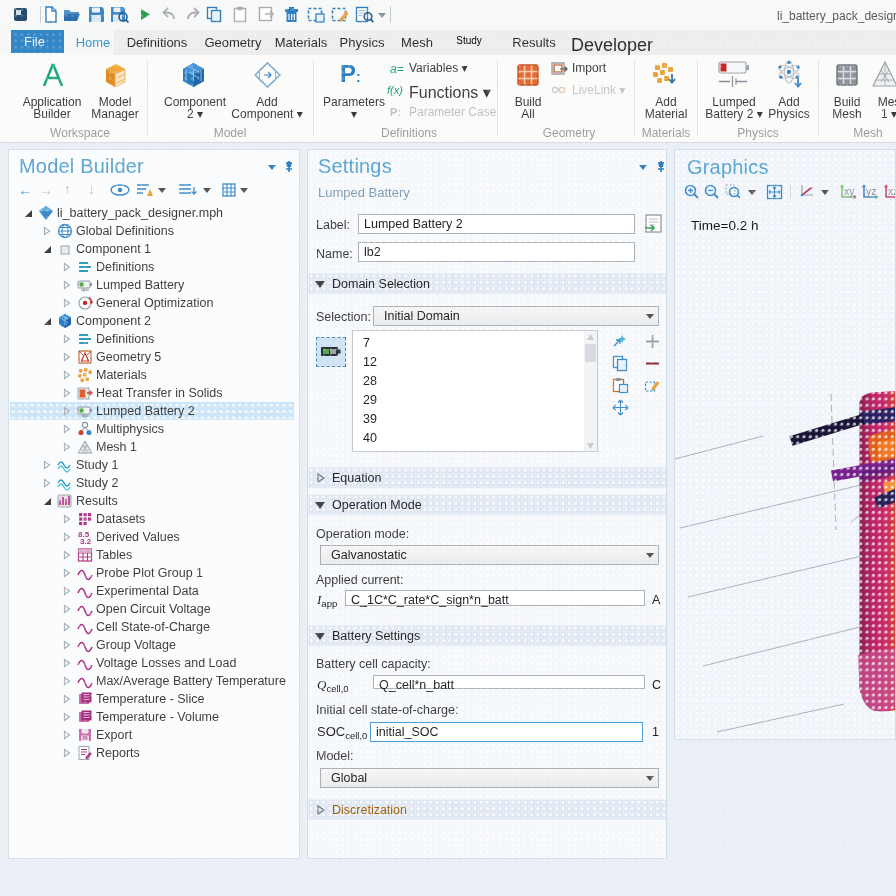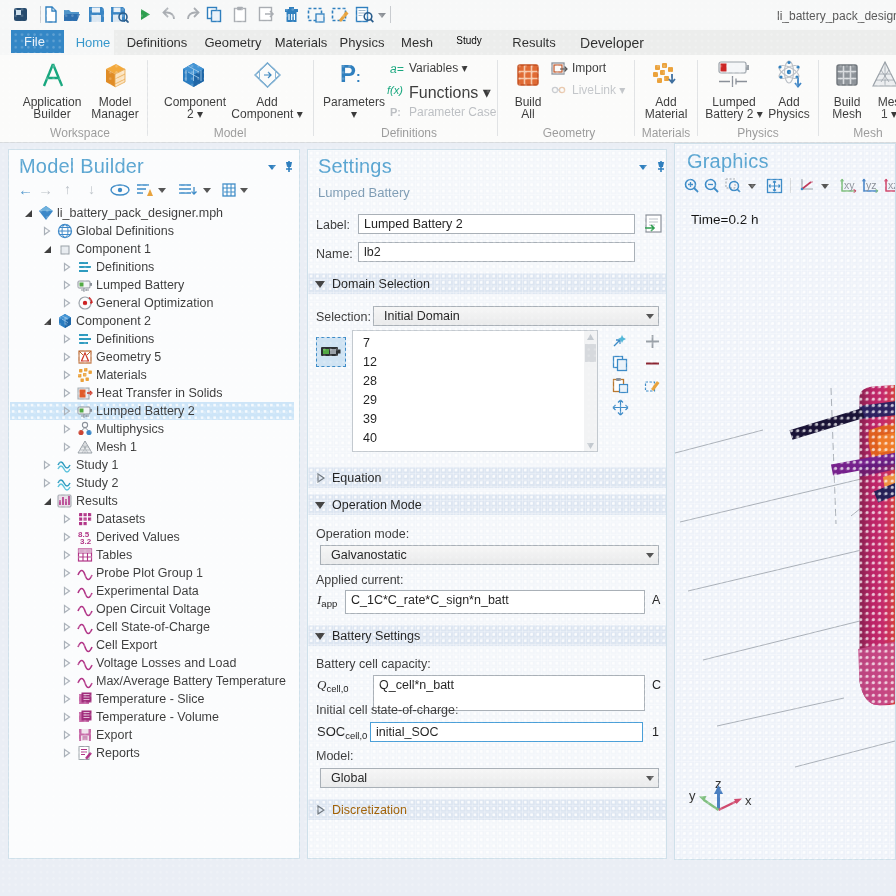--- a/index.html
+++ b/index.html
@@ -107,21 +107,21 @@
 <div class="abs" style="left:11px;top:30px;width:53px;height:23px;background-color:#3487c6"></div>
 <div class="txt" style="left:24px;top:34px;font-size:13px;color:#eaf2fa">File</div>
 <div class="txt" style="left:93px;top:35px;transform:translateX(-50%);font-size:13px;color:#3496cb">Home</div>
 <div class="txt" style="left:157px;top:35px;transform:translateX(-50%);font-size:13px;color:#2d2d2d">Definitions</div>
 <div class="txt" style="left:233px;top:35px;transform:translateX(-50%);font-size:13px;color:#2d2d2d">Geometry</div>
 <div class="txt" style="left:301px;top:35px;transform:translateX(-50%);font-size:13px;color:#2d2d2d">Materials</div>
 <div class="txt" style="left:362px;top:35px;transform:translateX(-50%);font-size:13px;color:#2d2d2d">Physics</div>
 <div class="txt" style="left:417px;top:35px;transform:translateX(-50%);font-size:13px;color:#2d2d2d">Mesh</div>
 <div class="txt" style="left:469px;top:35px;transform:translateX(-50%);font-size:10px;color:#000000">Study</div>
 <div class="txt" style="left:534px;top:35px;transform:translateX(-50%);font-size:13px;color:#2d2d2d">Results</div>
-<div class="txt" style="left:612px;top:35px;transform:translateX(-50%);font-size:14px;color:#2d2d2d">Developer</div>
+<div class="txt" style="left:612px;top:35px;transform:translateX(-50%);font-size:18px;color:#2d2d2d">Developer</div>
 <div class="abs" style="left:0;top:55px;width:896px;height:88px;background:#fbfbfa;border-bottom:1px solid #d7dadd;box-sizing:border-box"></div>
 <div class="sep" style="left:147px;top:60px;height:76px"></div>
 <div class="sep" style="left:313px;top:60px;height:76px"></div>
 <div class="sep" style="left:497px;top:60px;height:76px"></div>
 <div class="sep" style="left:634px;top:60px;height:76px"></div>
 <div class="sep" style="left:697px;top:60px;height:76px"></div>
 <div class="sep" style="left:818px;top:60px;height:76px"></div>
 <div class="glab" style="left:20px;top:126px;width:120px">Workspace</div>
 <div class="glab" style="left:170px;top:126px;width:120px">Model</div>
 <div class="glab" style="left:349px;top:126px;width:120px">Definitions</div>
@@ -518,21 +518,21 @@
     </svg>
 <div class="txt" style="left:86px;top:2px">Cell State-of-Charge</div>
 </div>
 <div class="trow" style="top:636px">
 <svg class="abs" style="left:53px;top:4px" width="8" height="10">
       <path d="M1.5 1.5l5 3.5-5 3.5z" fill="none" stroke="#aab1b9" stroke-width="1.2"></path>
     </svg>
 <svg class="abs" style="left:67px;top:1px" width="16" height="16" viewBox="0 0 16 16">
       <path d="M1 10c2.5-6 5-6 7 0s4.5 6 7 0" fill="none" stroke="#b13487" stroke-width="1.6"></path>
     </svg>
-<div class="txt" style="left:86px;top:2px">Cell Export</div>
+<div class="txt" style="left:86px;top:2px">Group Voltage</div>
 </div>
 <div class="trow" style="top:654px">
 <svg class="abs" style="left:53px;top:4px" width="8" height="10">
       <path d="M1.5 1.5l5 3.5-5 3.5z" fill="none" stroke="#aab1b9" stroke-width="1.2"></path>
     </svg>
 <svg class="abs" style="left:67px;top:1px" width="16" height="16" viewBox="0 0 16 16">
       <path d="M1 10c2.5-6 5-6 7 0s4.5 6 7 0" fill="none" stroke="#b13487" stroke-width="1.6"></path>
     </svg>
 <div class="txt" style="left:86px;top:2px">Voltage Losses and Load</div>
 </div>
@@ -671,44 +671,44 @@
 <div class="abs waffle" style="left:308px;top:494px;width:358px;height:21px;background-color:#dce5f1"></div>
 <svg class="abs" style="left:315px;top:501px" width="10" height="9">
     <path d="M0 1h10l-5 7z" fill="#444"></path>
   </svg>
 <div class="txt" style="left:332px;top:498px;font-size:12.5px;color:#222">Operation Mode</div>
 <div class="lbl" style="left:316px;top:527px">Operation mode:</div>
 <div class="combo" style="left:320px;top:545px;width:339px;height:20px">Galvanostatic</div>
 <div class="cdown" style="left:646px;top:553px"></div>
 <div class="lbl" style="left:316px;top:573px">Applied current:</div>
 <div class="txt" style="left:317px;top:592px;font-size:13px;color:#222"><i style="font-family:'Liberation Serif',serif">I</i><span style="font-size:9.5px;vertical-align:-3px">app</span></div>
-<div class="inp" style="left:345px;top:590px;width:300px;height:24px">C_1C*C_rate*C_sign*n_batt</div>
+<div class="inp" style="left:345px;top:590px;width:300px;height:16px">C_1C*C_rate*C_sign*n_batt</div>
 <div class="txt" style="left:652px;top:593px;font-size:12.5px;color:#222">A</div>
 <div class="abs waffle" style="left:308px;top:625px;width:358px;height:21px;background-color:#dce5f1"></div>
 <svg class="abs" style="left:315px;top:632px" width="10" height="9">
     <path d="M0 1h10l-5 7z" fill="#444"></path>
   </svg>
 <div class="txt" style="left:332px;top:629px;font-size:12.5px;color:#222">Battery Settings</div>
 <div class="lbl" style="left:316px;top:657px">Battery cell capacity:</div>
 <div class="txt" style="left:317px;top:677px;font-size:13px;color:#222"><i style="font-family:'Liberation Serif',serif">Q</i><span style="font-size:9.5px;vertical-align:-3px">cell,0</span></div>
-<div class="inp" style="left:373px;top:675px;width:272px;height:36px">Q_cell*n_batt</div>
+<div class="inp" style="left:373px;top:675px;width:272px;height:14px">Q_cell*n_batt</div>
 <div class="txt" style="left:652px;top:678px;font-size:12.5px;color:#222">C</div>
 <div class="lbl" style="left:316px;top:703px">Initial cell state-of-charge:</div>
 <div class="txt" style="left:317px;top:724px;font-size:13px;color:#222">SOC<span style="font-size:9.5px;vertical-align:-3px">cell,0</span></div>
 <div class="inp" style="left:370px;top:722px;width:273px;height:20px;border:1.4px solid #4a9fd8">initial_SOC</div>
 <div class="txt" style="left:652px;top:725px;font-size:12.5px;color:#222">1</div>
 <div class="lbl" style="left:316px;top:749px">Model:</div>
 <div class="combo" style="left:320px;top:768px;width:339px;height:20px">Global</div>
 <div class="cdown" style="left:646px;top:776px"></div>
 <div class="abs waffle" style="left:308px;top:799px;width:358px;height:21px;background-color:#dce5f1"></div>
 <svg class="abs" style="left:317px;top:805px" width="8" height="10">
     <path d="M1 1l6 4-6 4z" fill="none" stroke="#6d767e" stroke-width="1.2"></path>
   </svg>
 <div class="txt" style="left:332px;top:803px;font-size:12.5px;color:#a16207">Discretization</div>
-<div class="abs waffle" style="left:674px;top:143px;width:222px;height:717px;background-color:#eef2f9;border:1px solid #cfe0ea;box-sizing:border-box;overflow:hidden">
+<div class="abs waffle" style="left:674px;top:149px;width:222px;height:591px;background-color:#eef2f9;border:1px solid #cfe0ea;box-sizing:border-box;overflow:hidden">
 <div class="txt" style="left:12px;top:6px;font-size:20px;color:#5aa5d1;letter-spacing:.2px">Graphics</div>
 <svg class="abs" style="left:9px;top:34px" width="15" height="15" viewBox="0 0 15 15">
       <circle cx="6.5" cy="6.5" r="5" fill="none" stroke="#3d8bc7" stroke-width="1.6"></circle>
       <line x1="10" y1="10" x2="14" y2="14" stroke="#3d8bc7" stroke-width="1.8"></line>
       <path d="M4 6.5h5M6.5 4v5" stroke="#3d8bc7" stroke-width="1.3"></path>
     </svg>
 <svg class="abs" style="left:29px;top:34px" width="15" height="15" viewBox="0 0 15 15">
       <circle cx="6.5" cy="6.5" r="5" fill="none" stroke="#3d8bc7" stroke-width="1.6"></circle>
       <line x1="10" y1="10" x2="14" y2="14" stroke="#3d8bc7" stroke-width="1.8"></line>
       <path d="M4 6.5h5" stroke="#3d8bc7" stroke-width="1.3"></path>

